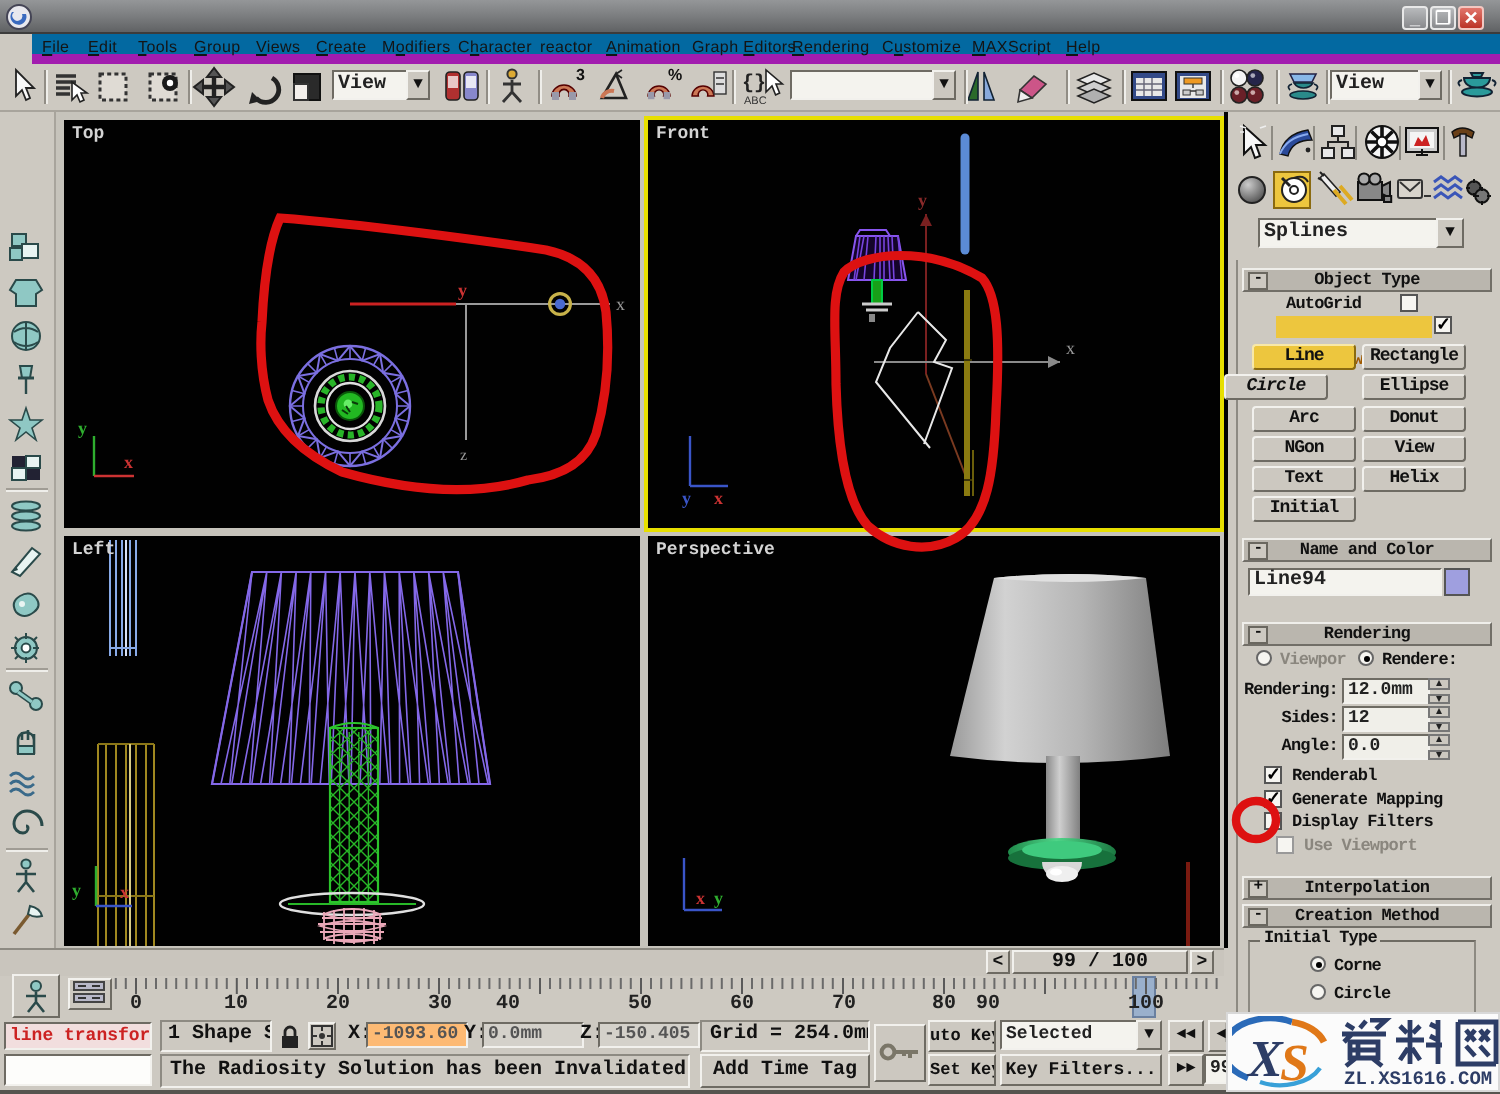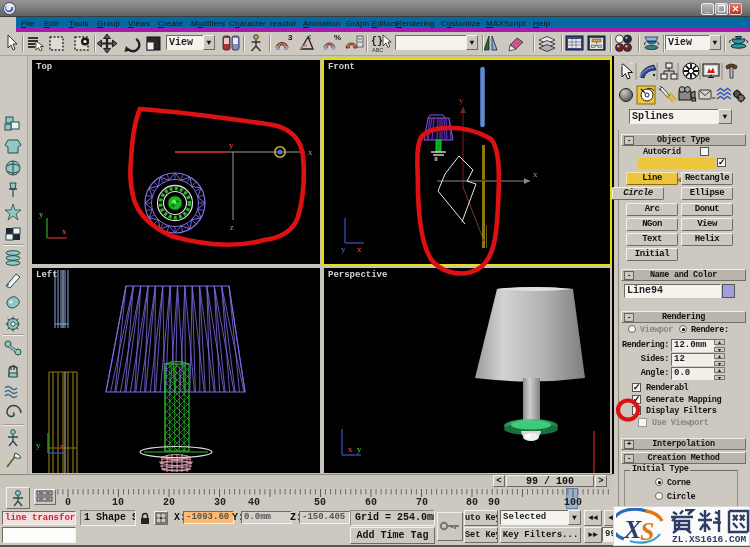--- a/index.html
+++ b/index.html
@@ -635,20 +635,21 @@
 <div class="sfield" style="left:183px;top:2px;width:47px;color:#555;background:#fdba74;">-1093.60</div>
 <div class="statxt" style="left:232px;top:3px;">Y:</div>
 <div class="sfield" style="left:241px;top:2px;width:47px;color:#555;background:#d4d1ca;">0.0mm</div>
 <div class="statxt" style="left:290px;top:3px;">Z:</div>
 <div class="sfield" style="left:299px;top:2px;width:47px;color:#555;background:#d4d1ca;">-150.405</div>
 <div class="panelflat" style="left:350px;top:1px;width:85px;height:16px;line-height:14px;padding-left:4px;white-space:nowrap;overflow:hidden;">Grid = 254.0mm</div>
 </div>
 
 <div id="srow2" class="abs">
 <div class="abs" style="left:2px;top:0px;width:74px;height:16px;background:#fdfdfb;border:1px solid;border-color:#6e6b63 #f2f1ed #f2f1ed #6e6b63;box-sizing:border-box;"></div>
+<div class="panelflat" style="left:80px;top:0px;width:265px;height:17px;line-height:15px;padding-left:4px;white-space:nowrap;overflow:hidden;">The Radiosity Solution has been Invalidated</div>
 <div class="btnflat" style="left:350px;top:0px;width:85px;height:17px;line-height:15px;">Add Time Tag</div>
 </div>
 
 <div class="btnflat abs" style="left:437px;top:512px;width:26px;height:29px;"><svg width="24" height="26">
       <g transform="translate(2,9)">
         <circle cx="4" cy="4" r="3.2" fill="none" stroke="#7a7668" stroke-width="2"></circle>
         <path d="M7,4 h12 m-4,0 v3 m-3,-3 v2" stroke="#7a7668" stroke-width="2"></path>
       </g>
     </svg></div>
 <div class="btnflat abs" style="left:464px;top:510px;width:34px;height:16px;line-height:14px;font-size:8.5px;white-space:nowrap;overflow:hidden;">uto Key</div>

